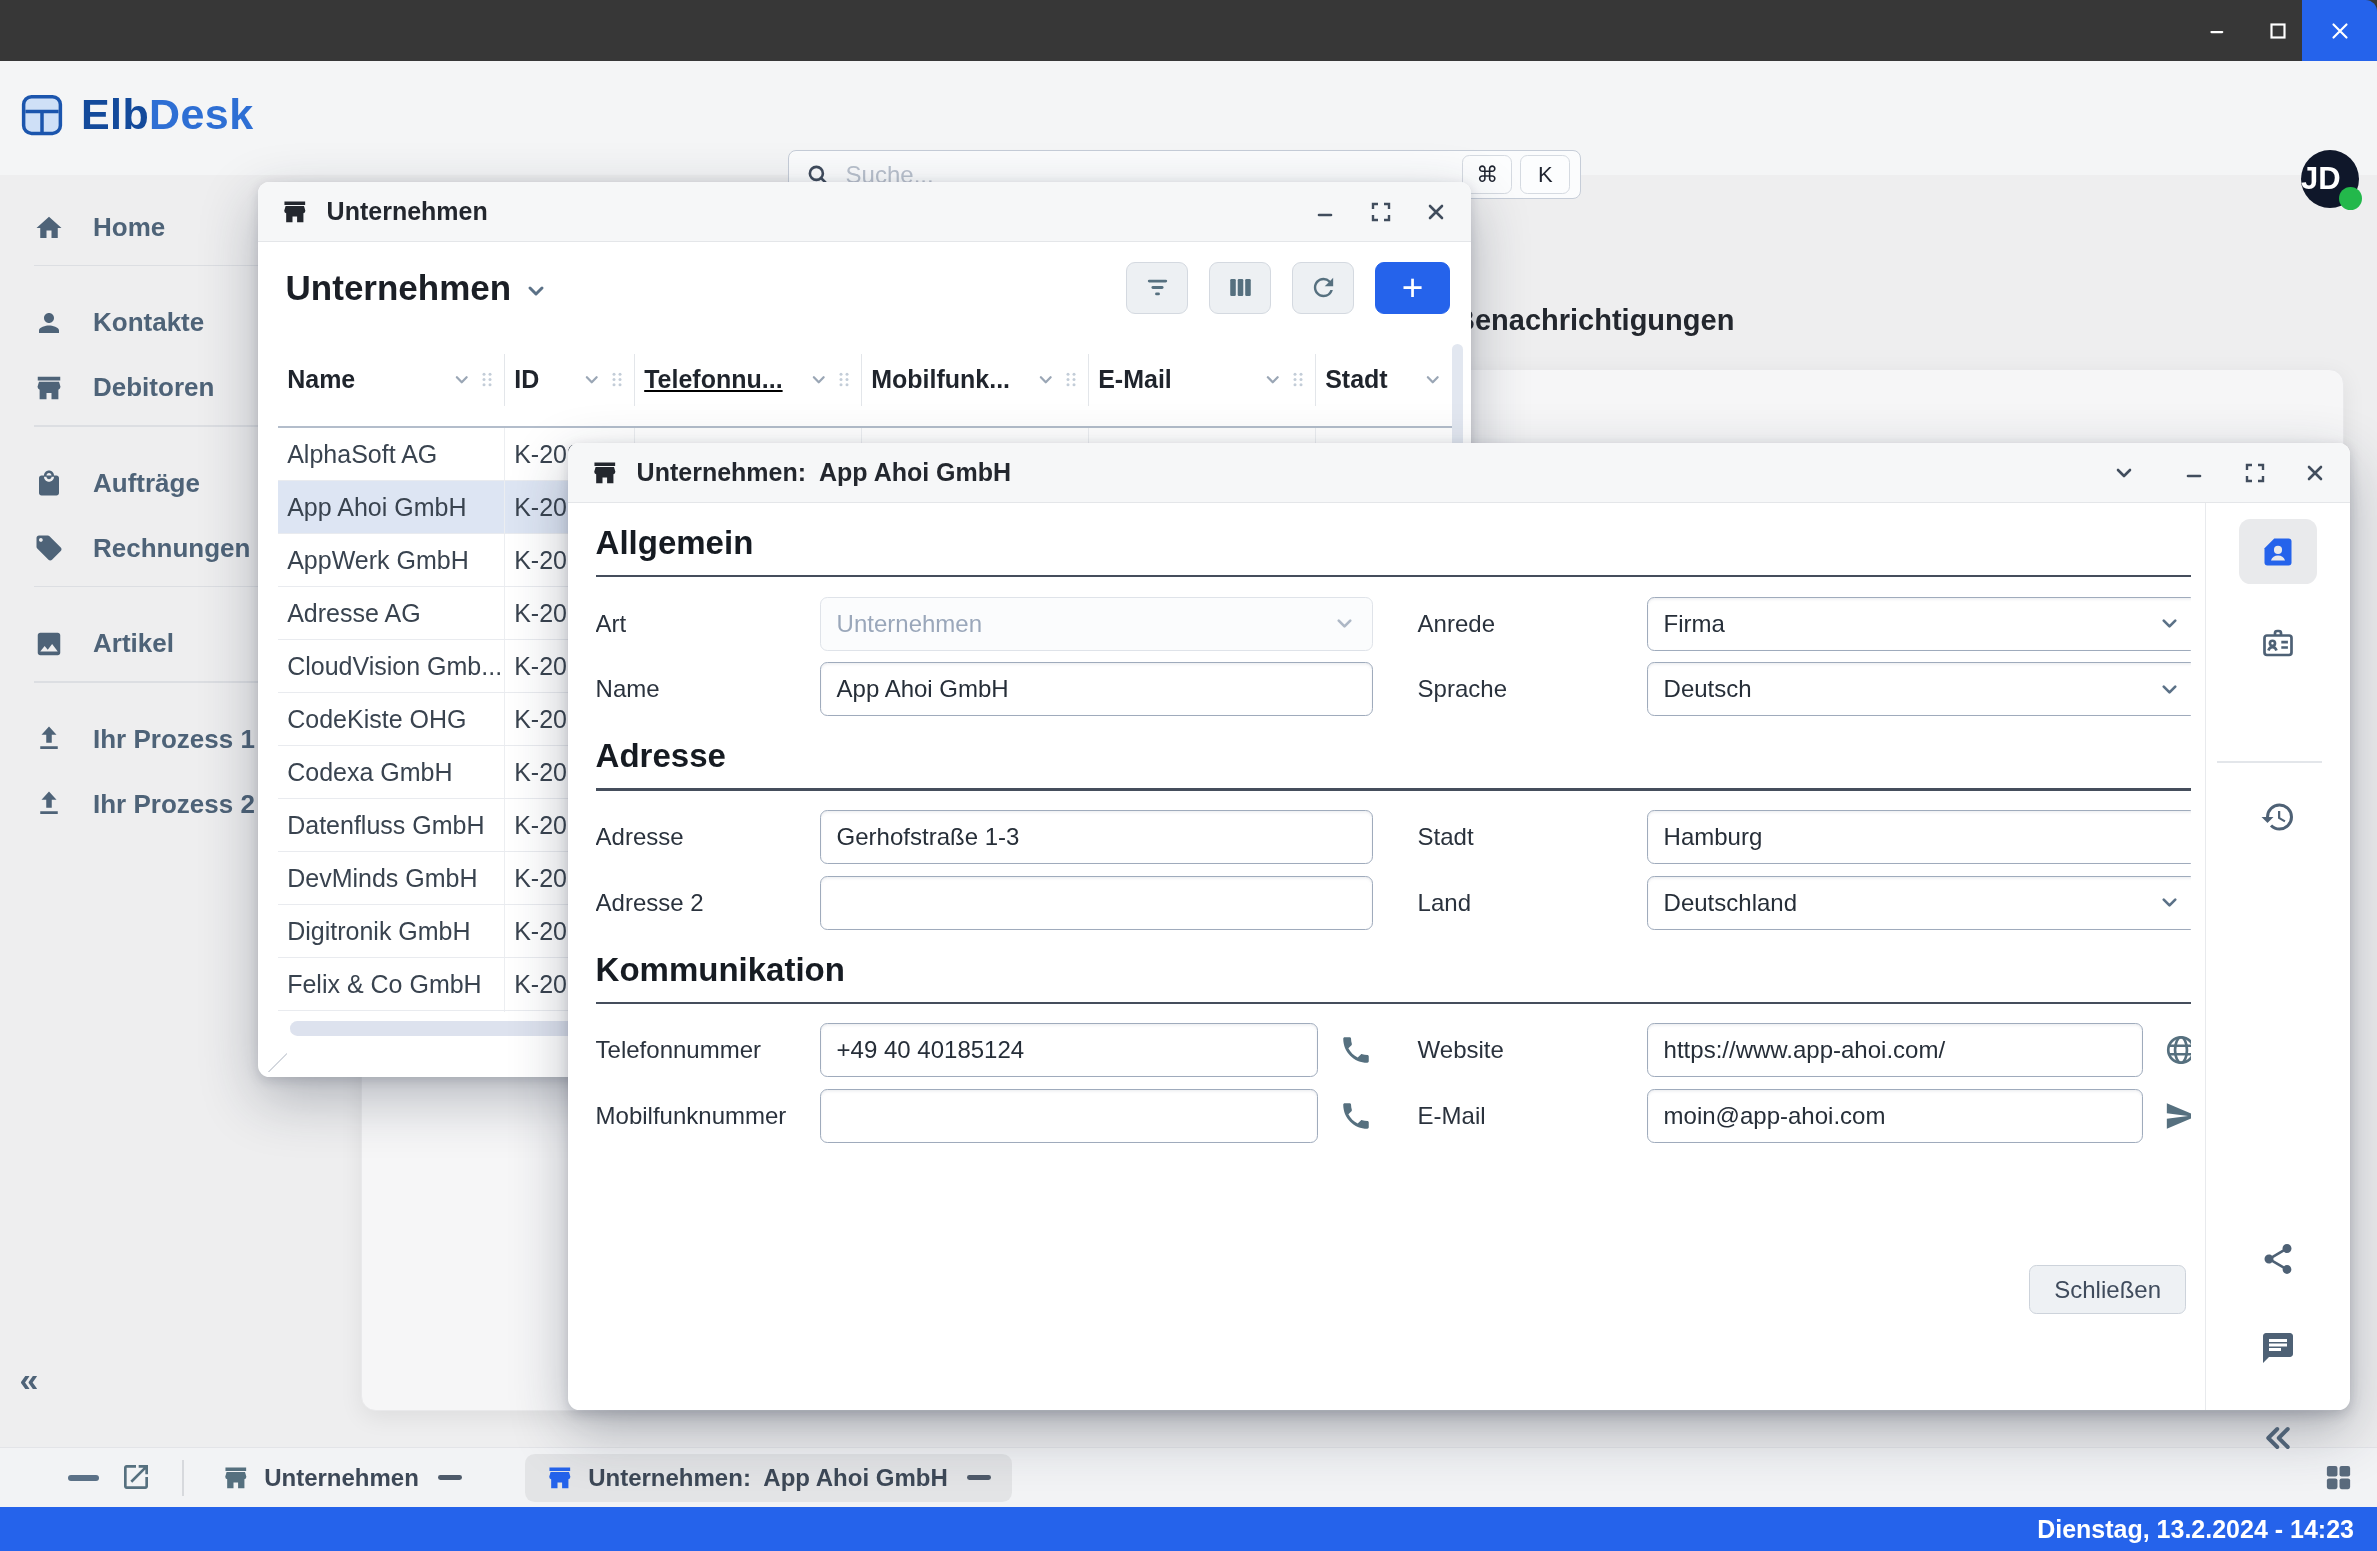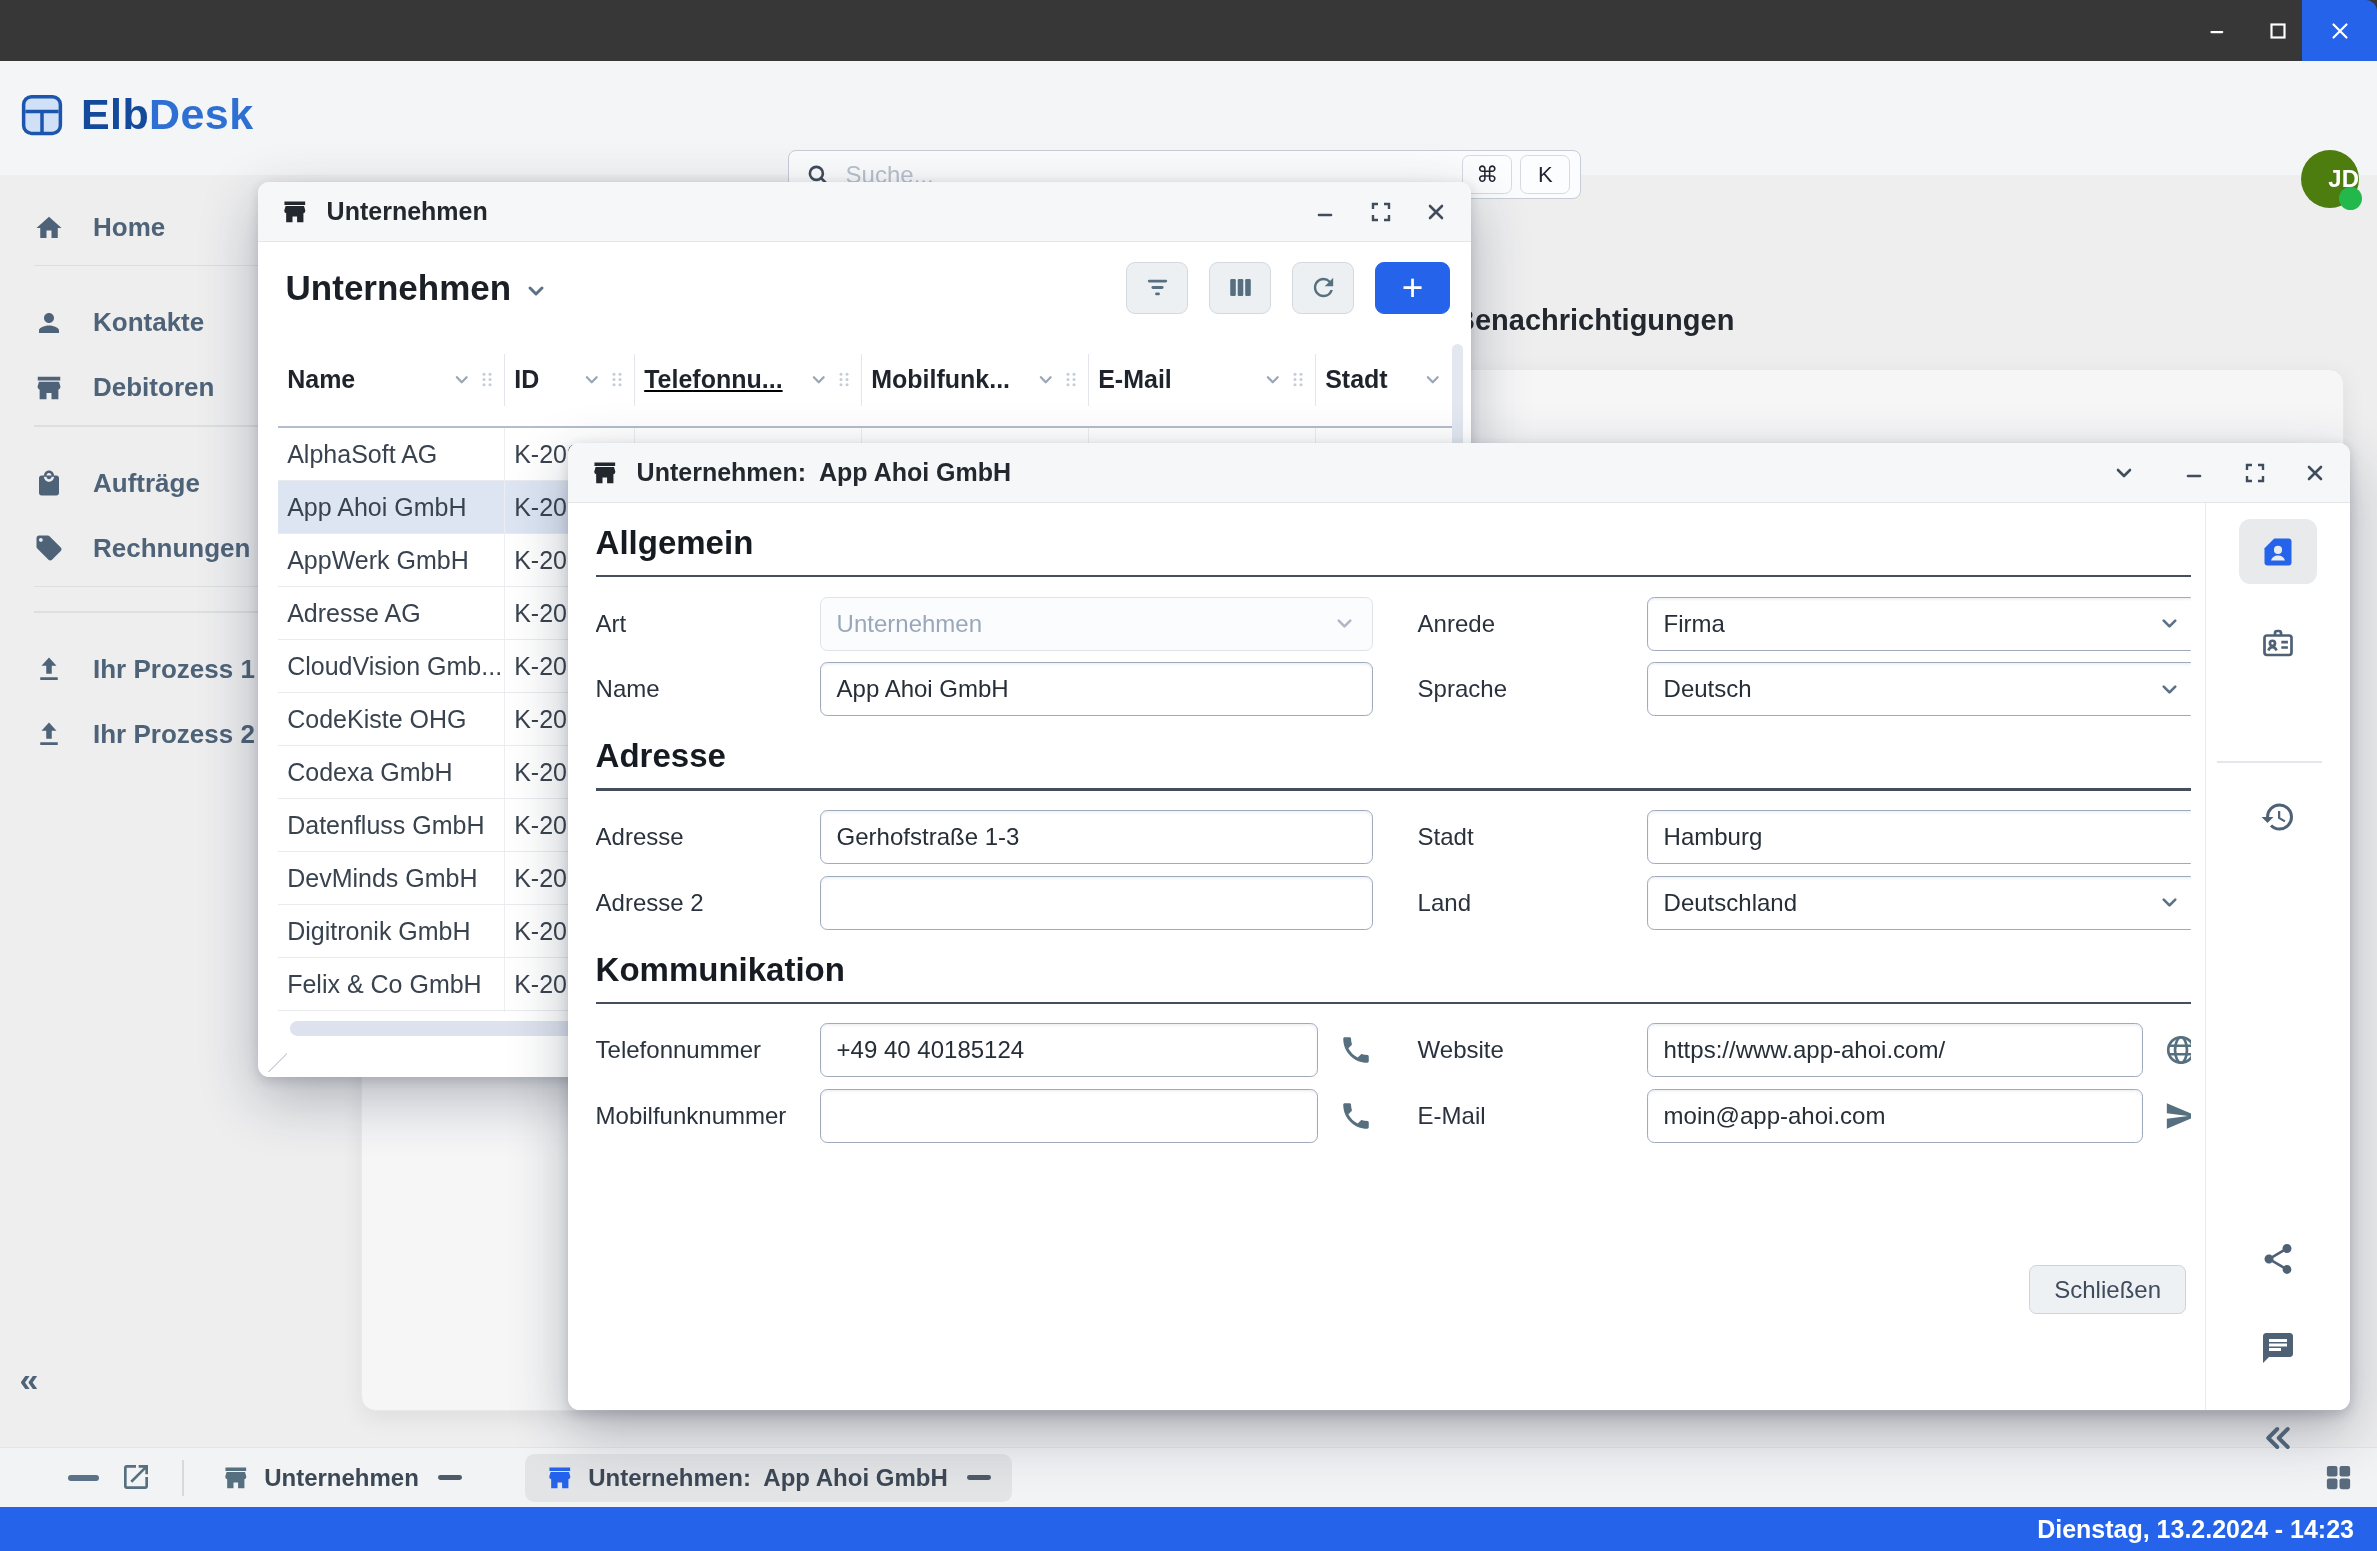--- a/index.html
+++ b/index.html
@@ -25,22 +25,22 @@
   #logo{position:absolute;left:21px;top:29px;display:flex;align-items:center;gap:18px;}
   #logo-icon{width:42px;height:42px;}
   #logo-text{font-size:43px;font-weight:800;letter-spacing:0.4px;}
   #logo-text .lp{color:#134a9b;text-align:center;} #logo-text .ls{color:#2e6fd4;}
   #searchbar{position:absolute;left:788px;top:89px;width:793px;height:49px;background:#fbfcfd;
     border:1.6px solid #c6cdd8;border-radius:8px;display:flex;align-items:center;padding:0 9.7px 0 16px;box-sizing:border-box;}
   #searchbar .icon{width:26px;height:26px;color:#3f4b5c;}
   #search-placeholder{flex:1;margin-left:14.6px;font-size:24px;color:#b9c1cd;}
   .kbd{height:37px;min-width:32px;padding:0 8px;margin-left:8px;border:1.6px solid #d5dae1;border-radius:7.3px;
     background:#fcfdfe;display:flex;align-items:center;justify-content:center;font-size:22px;color:#1f2430;}
-  #avatar{position:absolute;left:2301px;top:89px;width:58px;height:58px;border-radius:50%;background:#4d7c0f;
-    display:flex;align-items:center;justify-content:flex-end;color:#fff;font-size:24px;font-weight:700;}
+  #avatar{position:absolute;left:2301px;top:89px;width:58px;height:58px;border-radius:50%;background:#0f172a;
+    display:flex;align-items:center;justify-content:flex-start;color:#fff;font-size:31px;font-weight:700;}
   #avatar .status-dot{position:absolute;right:-3.2px;bottom:-1.6px;width:23px;height:23px;border-radius:50%;background:#23b84b;}
 
   
   #sidebar{left:0;top:195px;width:285px;}
   .side-item{height:65px;display:flex;align-items:center;gap:29px;padding-left:34px;color:#4e6378;font-size:26px;font-weight:600;cursor:default;}
   .side-item .icon{width:30px;height:30px;color:#4e6378;}
   .side-divider{height:1.6px;background:#dcdee2;margin:4.9px 24px 24px 34px;}
   #side-collapse{left:19.5px;top:1361px;width:37px;height:37px;color:#4e6378;font-size:34px;font-weight:700;display:flex;align-items:center;}
 
   
@@ -235,20 +235,30 @@
       <div class="side-item">
         <span class="icon">
           <svg viewBox="0 0 24 24" fill="currentColor">
             <path d="M21.41 11.58l-9-9C12.05 2.22 11.55 2 11 2H4c-1.1 0-2 .9-2 2v7c0 .55.22 1.05.59 1.42l9 9c.36.36.86.58 1.41.58.55 0 1.05-.22 1.41-.59l7-7c.37-.36.59-.86.59-1.41 0-.55-.23-1.06-.59-1.42zM5.5 7C4.67 7 4 6.33 4 5.5S4.67 4 5.5 4 7 4.67 7 5.5 6.33 7 5.5 7z"></path>
           </svg>
         </span>
         <span>Rechnungen</span>
       </div>
     </div>
     <div class="side-divider"></div>
+    <div>
+      <div class="side-item">
+        <span class="icon">
+          <svg viewBox="0 0 24 24" fill="currentColor">
+            <path d="M21 19V5c0-1.1-.9-2-2-2H5c-1.1 0-2 .9-2 2v14c0 1.1.9 2 2 2h14c1.1 0 2-.9 2-2zM8.5 13.5l2.5 3.01L14.5 12l4.5 6H5l3.5-4.5z"></path>
+          </svg>
+        </span>
+        <span>Artikel</span>
+      </div>
+    </div>
     <div class="side-divider"></div>
     <div>
       <div class="side-item">
         <span class="icon">
           <svg viewBox="0 0 24 24" fill="currentColor">
             <path d="M5 20h14v-2.2H5V20zM12 2 6 8.5h3.8V15h4.4V8.5H18L12 2z"></path>
           </svg>
         </span>
         <span>Ihr Prozess 1</span>
       </div>

